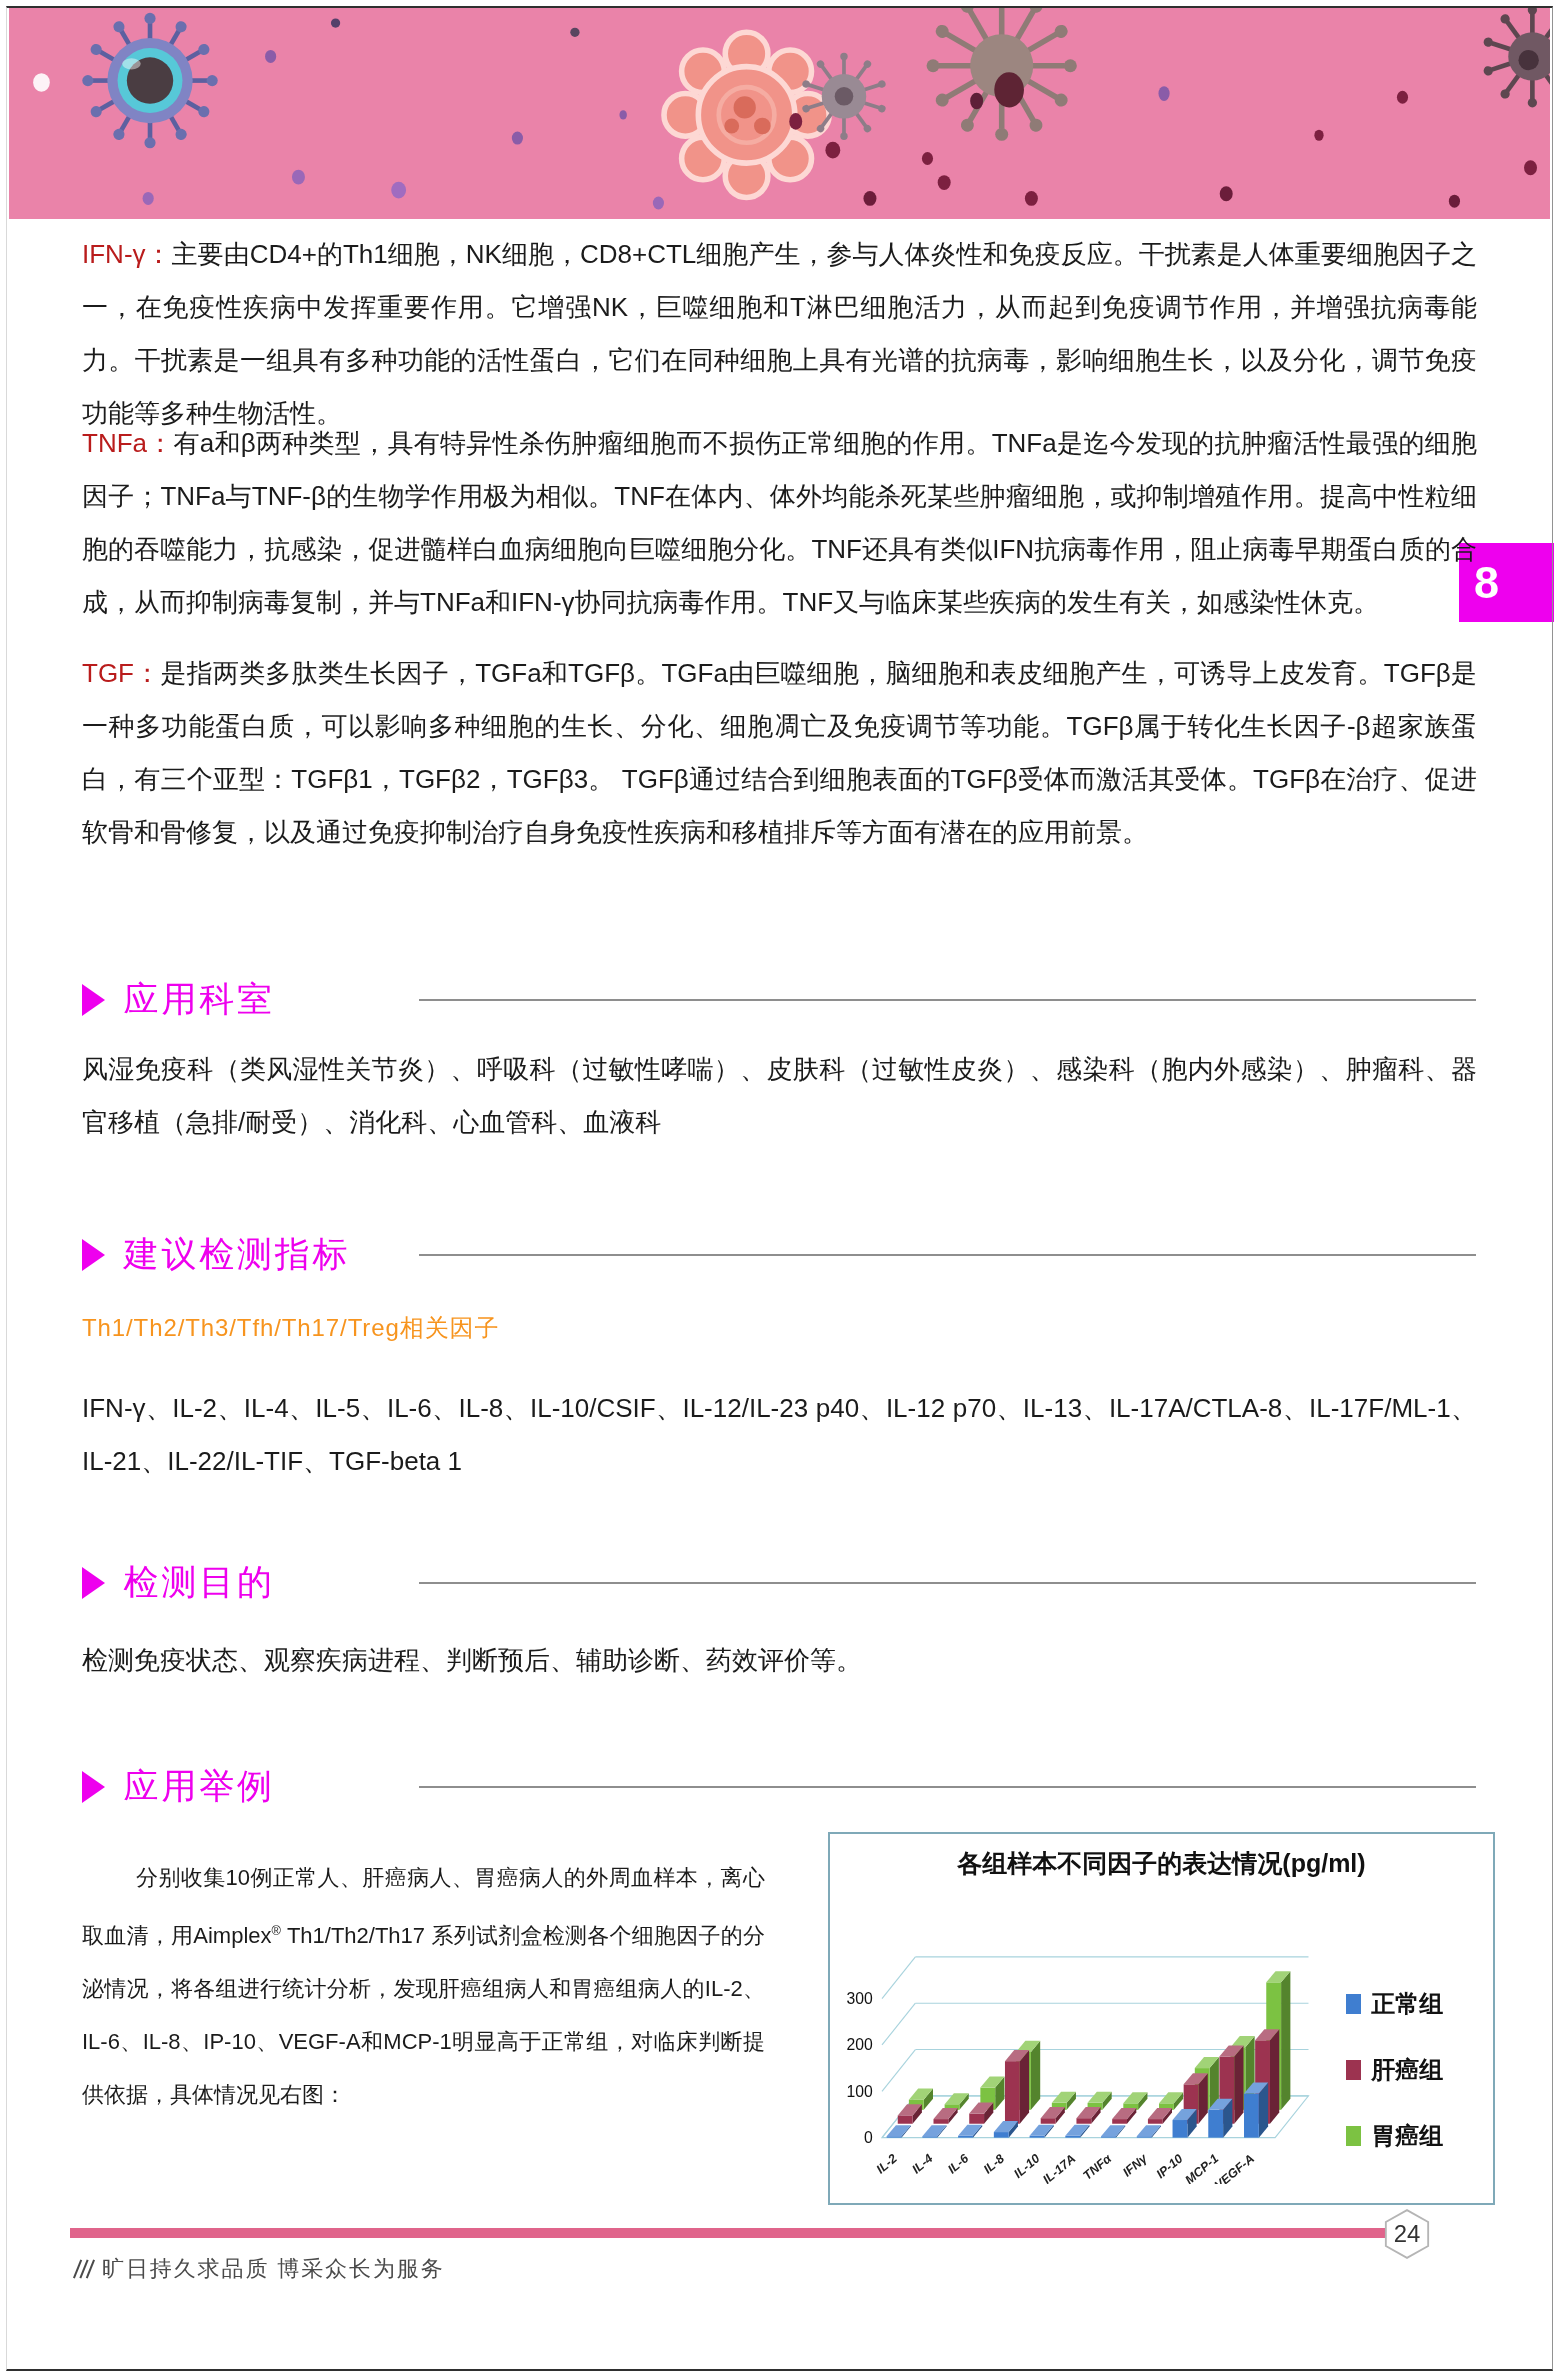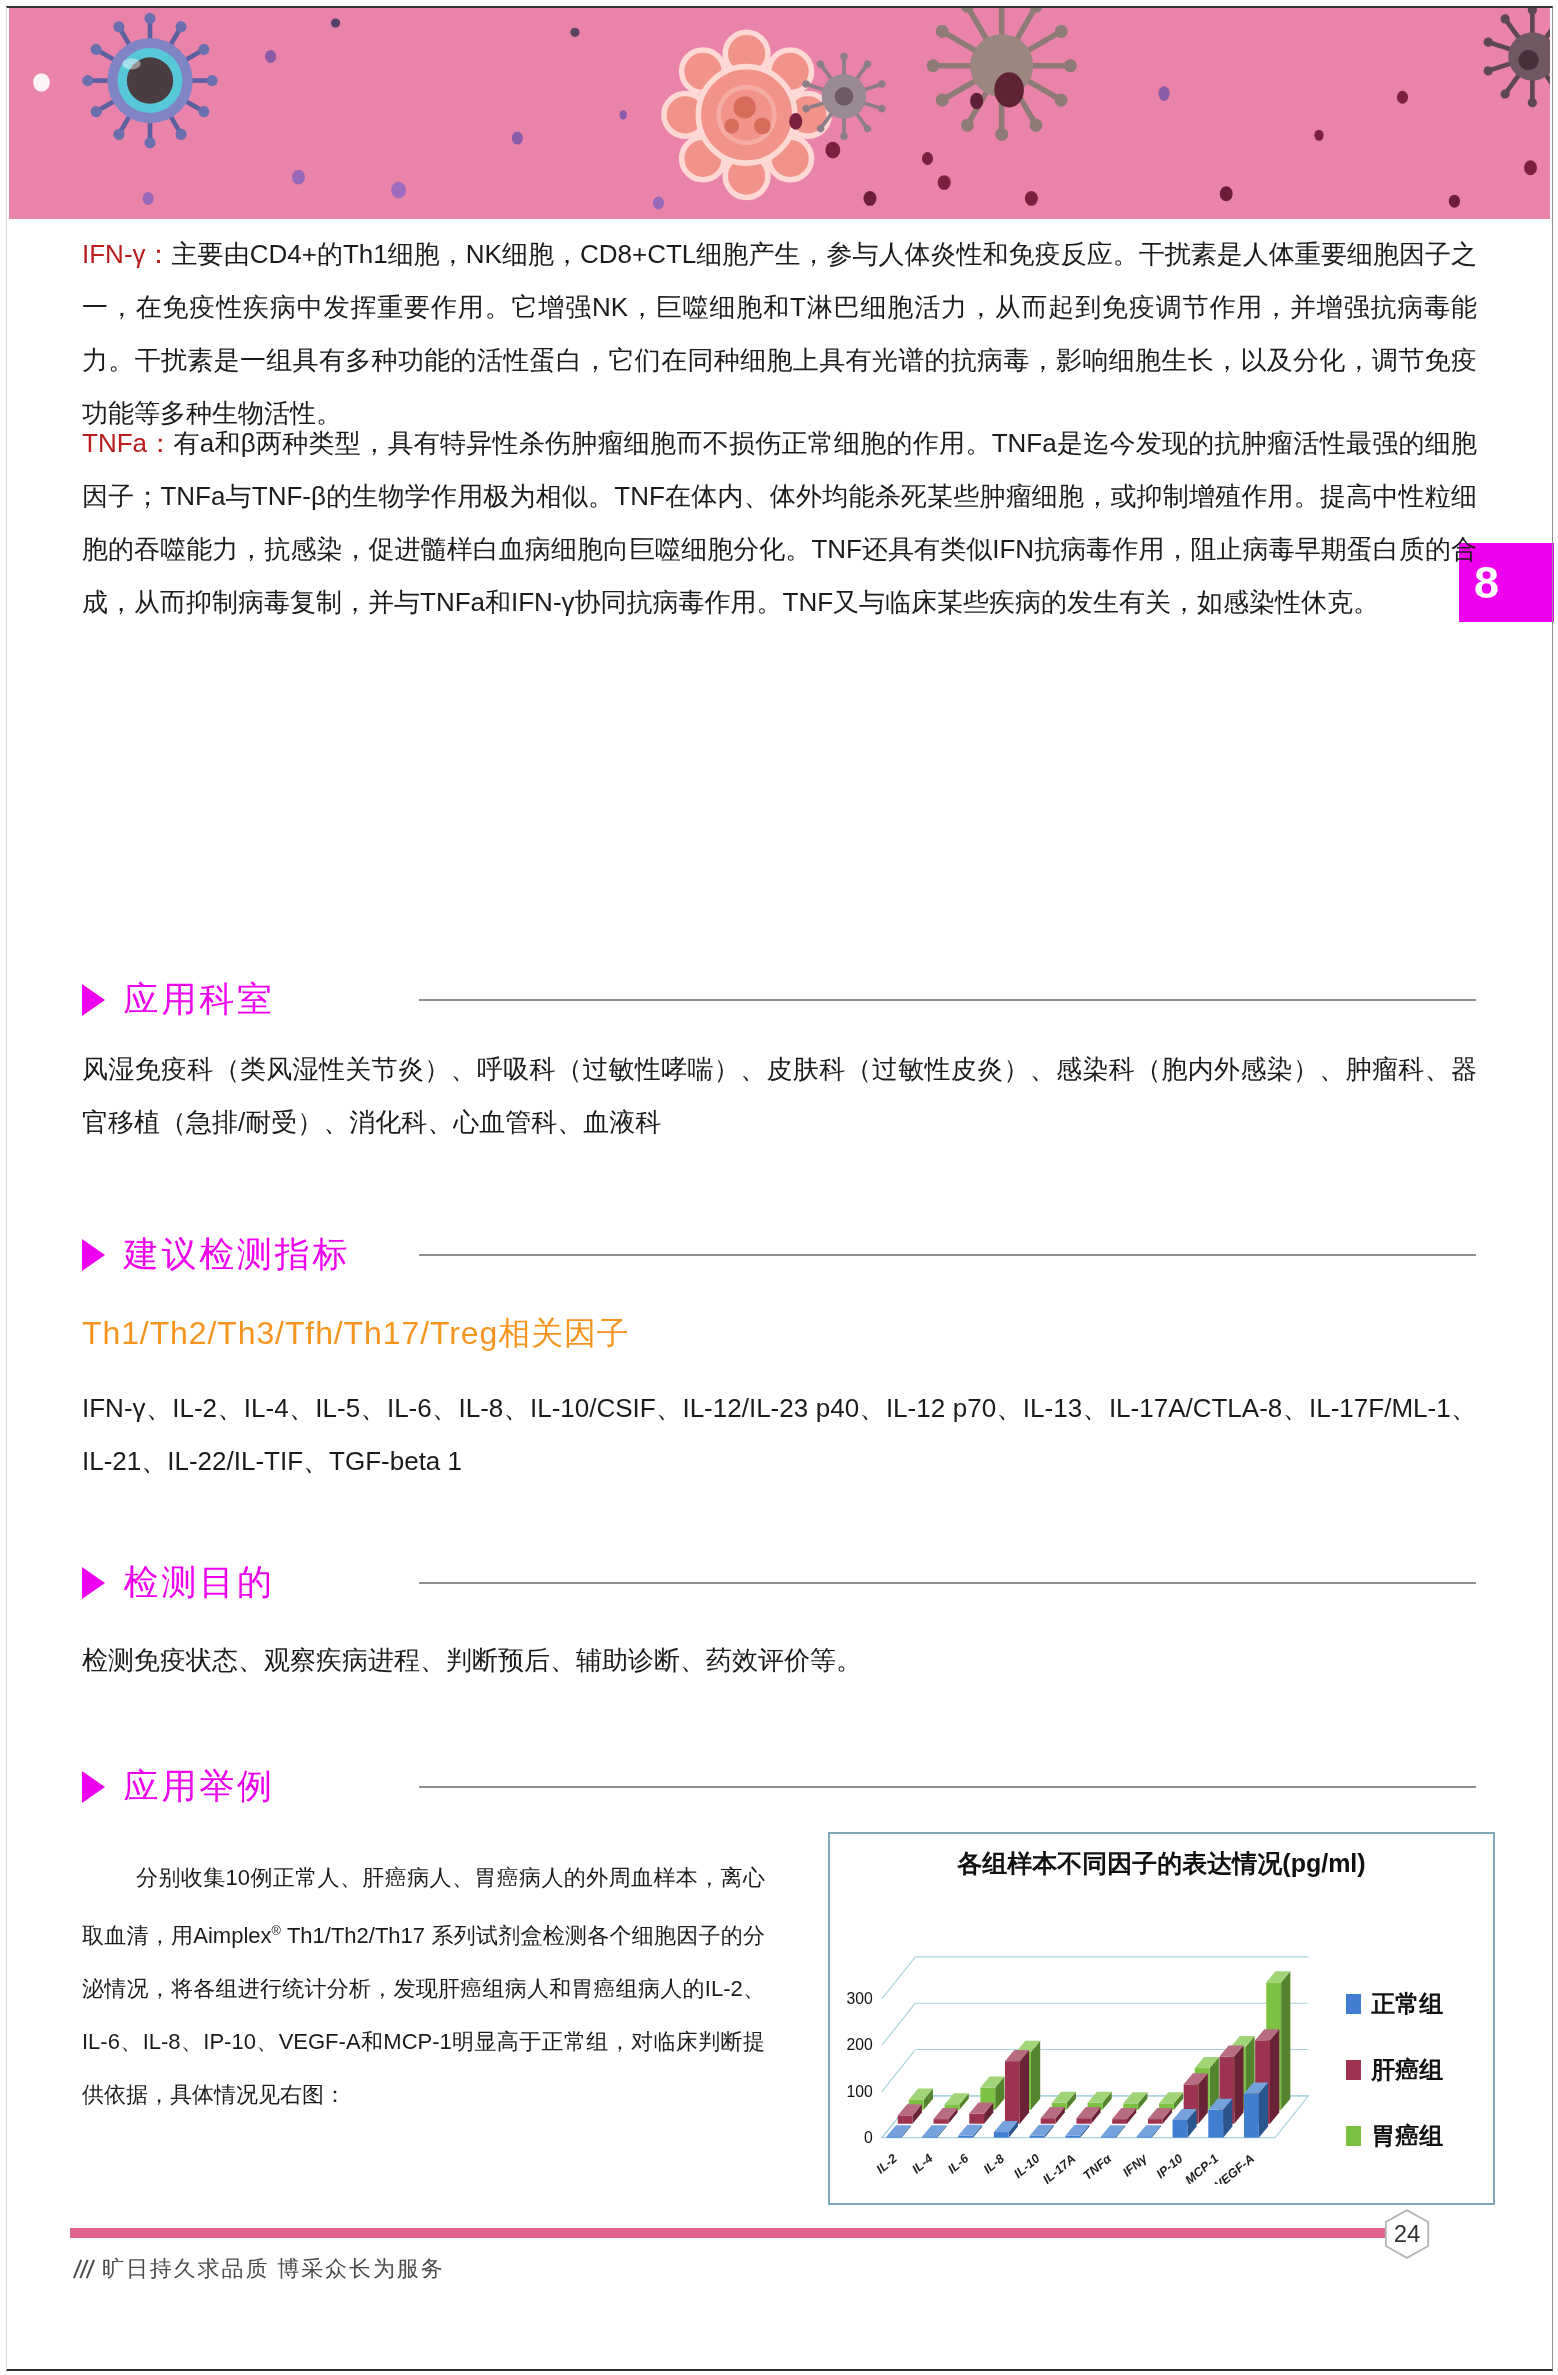--- a/index.html
+++ b/index.html
@@ -33,21 +33,21 @@
     position:absolute;left:82px;width:1395px;
     font-size:26px;line-height:53px;text-align:justify;color:#1b1b1b;
   }
   .para p{margin:0;}
   .plabel{color:#b91c1c;}
   .sup{font-size:58%;vertical-align:super;}
   .section-header{position:absolute;left:82px;height:41px;display:flex;align-items:center;gap:18.6px;text-align:center;}
   .tri{width:0;height:0;border-left:23px solid #ee00ee;border-top:16px solid transparent;border-bottom:16px solid transparent;}
   .sec-title{font-size:35px;color:#ee00ee;letter-spacing:2.8px;white-space:nowrap;}
   .sec-line{position:absolute;left:419px;width:1057px;height:1.9px;background:#8e8e8e;}
-  .subtitle{position:absolute;left:82px;top:1312px;font-size:32px;color:#f7941e;letter-spacing:0.9px;}
+  .subtitle{position:absolute;left:82px;top:1312px;font-size:24px;color:#f7941e;letter-spacing:0.9px;}
   .example-para{
     position:absolute;left:82px;top:1851px;width:683px;
     font-size:22px;line-height:53px;text-align:justify;text-indent:54px;
   }
   .chart-box{
     position:absolute;left:828px;top:1832px;width:667px;height:373px;box-sizing:border-box;
     border:2.8px solid #7fa9b8;background:#ffffff;
   }
   .chart-title{position:absolute;left:0;top:13px;width:100%;text-align:center;font-size:25px;font-weight:bold;color:#111;}
   #chart-svg{position:absolute;left:9.3px;top:70px;font-family:"Liberation Sans","DejaVu Sans",sans-serif;}
@@ -202,20 +202,21 @@
 
 <div class="para" style="top:228px;">
   <p><span class="plabel">IFN-γ：</span><span>主要由CD4+的Th1细胞，NK细胞，CD8+CTL细胞产生，参与人体炎性和免疫反应。干扰素是人体重要细胞因子之一，在免疫性疾病中发挥重要作用。它增强NK，巨噬细胞和T淋巴细胞活力，从而起到免疫调节作用，并增强抗病毒能力。干扰素是一组具有多种功能的活性蛋白，它们在同种细胞上具有光谱的抗病毒，影响细胞生长，以及分化，调节免疫功能等多种生物活性。</span></p>
 </div>
 
 <div class="para" style="top:417px;">
   <p><span class="plabel">TNFa：</span><span>有a和β两种类型，具有特异性杀伤肿瘤细胞而不损伤正常细胞的作用。TNFa是迄今发现的抗肿瘤活性最强的细胞因子；TNFa与TNF-β的生物学作用极为相似。TNF在体内、体外均能杀死某些肿瘤细胞，或抑制增殖作用。提高中性粒细胞的吞噬能力，抗感染，促进髓样白血病细胞向巨噬细胞分化。TNF还具有类似IFN抗病毒作用，阻止病毒早期蛋白质的合成，从而抑制病毒复制，并与TNFa和IFN-γ协同抗病毒作用。TNF又与临床某些疾病的发生有关，如感染性休克。</span></p>
 </div>
 
 <div class="para" style="top:647px;">
+  <p><span class="plabel">TGF：</span><span>是指两类多肽类生长因子，TGFa和TGFβ。TGFa由巨噬细胞，脑细胞和表皮细胞产生，可诱导上皮发育。TGFβ是一种多功能蛋白质，可以影响多种细胞的生长、分化、细胞凋亡及免疫调节等功能。TGFβ属于转化生长因子-β超家族蛋白，有三个亚型：TGFβ1，TGFβ2，TGFβ3。 TGFβ通过结合到细胞表面的TGFβ受体而激活其受体。TGFβ在治疗、促进软骨和骨修复，以及通过免疫抑制治疗自身免疫性疾病和移植排斥等方面有潜在的应用前景。</span></p>
 </div>
 
 <div class="section-header" style="top:979px;">
   <span class="tri"></span>
   <span class="sec-title">应用科室</span>
 </div>
 <div class="sec-line" style="top:999px;"></div>
 <div class="para" style="top:1043px;">
   <p>风湿免疫科（类风湿性关节炎）、呼吸科（过敏性哮喘）、皮肤科（过敏性皮炎）、感染科（胞内外感染）、肿瘤科、器官移植（急排/耐受）、消化科、心血管科、血液科</p>
 </div>

